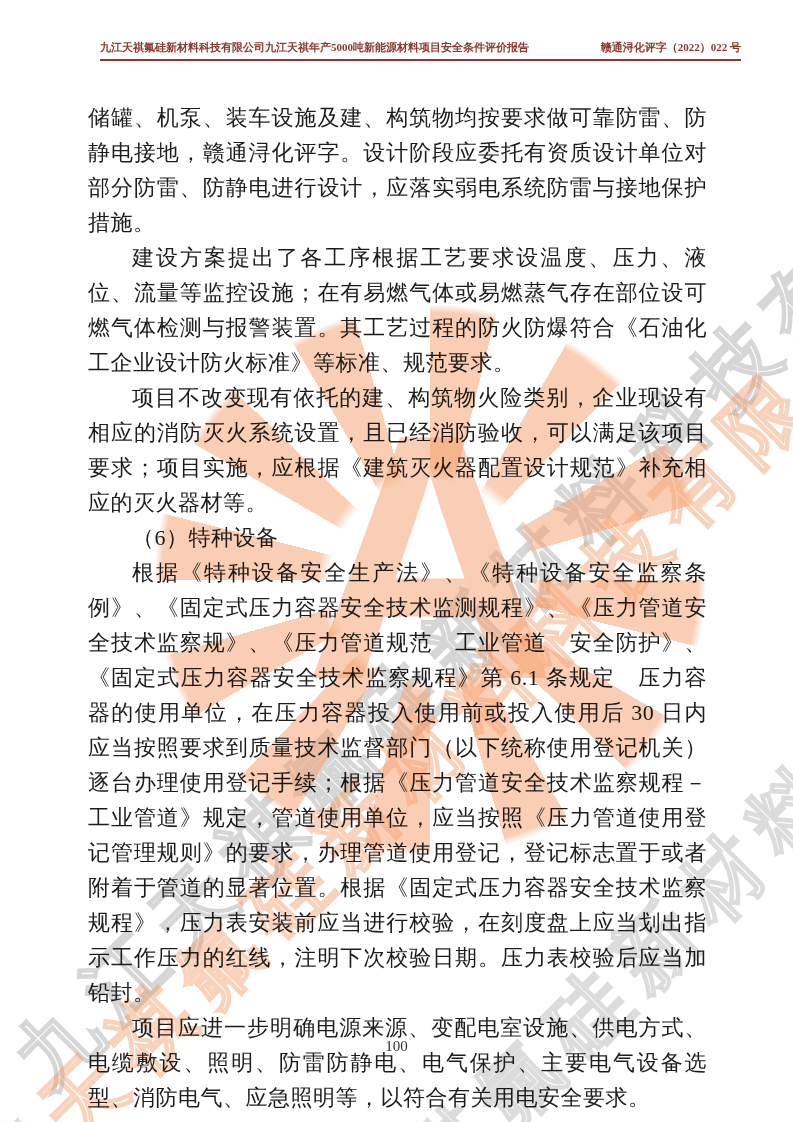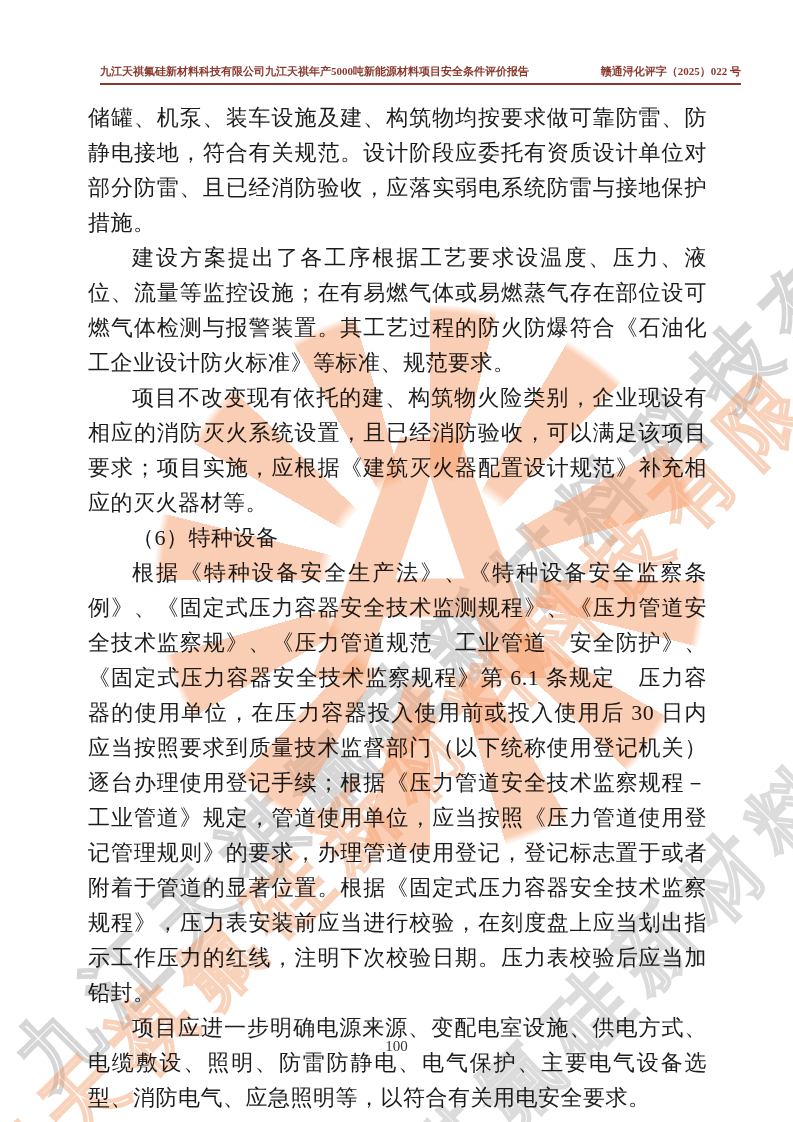--- a/index.html
+++ b/index.html
@@ -7,21 +7,21 @@
     position:relative;
     width:793px;height:1122px;
     background:#ffffff;
     overflow:hidden;
     font-family:"Liberation Serif","DejaVu Serif",serif;
     color:#1c1c1c;
   }
   
   .header{
     position:absolute;
-    left:100px;right:52px;top:64px;
+    left:100px;right:52px;top:40px;
     display:flex;
     justify-content:space-between;
     align-items:flex-end;
     font-size:11px;
     font-weight:bold;
     color:#8b3a30;
     border-bottom:2px solid #8b3a30;
     padding-bottom:4px;
     white-space:nowrap;
     z-index:2;
@@ -103,35 +103,35 @@
   .wm-strip.orange1{left:-80px;top:1210px;-webkit-text-stroke:2px rgba(240,148,96,0.42);}
   .wm-strip.gray2{left:220px;top:1330px;-webkit-text-stroke:2px rgba(128,128,128,0.28);}
 </style>
 </head>
 <body>
 
 <div class="page">
 
   <div class="header">
     <span class="title">九江天祺氟硅新材料科技有限公司九江天祺年产5000吨新能源材料项目安全条件评价报告</span>
-    <span class="doc-no">赣通浔化评字（2025）022 号</span>
+    <span class="doc-no">赣通浔化评字（2022）022 号</span>
   </div>
 
   <div class="watermark">
     <span class="wm-strip gray1">九江天祺氟硅新材料科技有限公司</span>
     <span class="wm-strip orange1">九江天祺氟硅新材料科技有限公司</span>
     <span class="wm-strip gray2">九江天祺氟硅新材料科技有限公司</span>
     <div class="wm-logo">
       <div class="wm-fan"></div>
       <div class="wm-a">A</div>
     </div>
   </div>
 
   <div class="content">
-      <p>储罐、机泵、装车设施及建、构筑物均按要求做可靠防雷、防静电接地，符合有关规范。设计阶段应委托有资质设计单位对部分防雷、且已经消防验收，应落实弱电系统防雷与接地保护措施。</p>
+      <p>储罐、机泵、装车设施及建、构筑物均按要求做可靠防雷、防静电接地，赣通浔化评字。设计阶段应委托有资质设计单位对部分防雷、防静电进行设计，应落实弱电系统防雷与接地保护措施。</p>
       <p class="indent">建设方案提出了各工序根据工艺要求设温度、压力、液位、流量等监控设施；在有易燃气体或易燃蒸气存在部位设可燃气体检测与报警装置。其工艺过程的防火防爆符合《石油化工企业设计防火标准》等标准、规范要求。</p>
       <p class="indent">项目不改变现有依托的建、构筑物火险类别，企业现设有相应的消防灭火系统设置，且已经消防验收，可以满足该项目要求；项目实施，应根据《建筑灭火器配置设计规范》补充相应的灭火器材等。</p>
       <p class="indent">（6）特种设备</p>
       <p class="indent">根据《特种设备安全生产法》、《特种设备安全监察条例》、《固定式压力容器安全技术监测规程》、《压力管道安全技术监察规》、《压力管道规范　工业管道　安全防护》、《固定式压力容器安全技术监察规程》第 6.1 条规定　压力容器的使用单位，在压力容器投入使用前或投入使用后 30 日内　应当按照要求到质量技术监督部门（以下统称使用登记机关）逐台办理使用登记手续；根据《压力管道安全技术监察规程－工业管道》规定，管道使用单位，应当按照《压力管道使用登记管理规则》的要求，办理管道使用登记，登记标志置于或者附着于管道的显著位置。根据《固定式压力容器安全技术监察规程》，压力表安装前应当进行校验，在刻度盘上应当划出指示工作压力的红线，注明下次校验日期。压力表校验后应当加铅封。</p>
       <p class="indent">项目应进一步明确电源来源、变配电室设施、供电方式、电缆敷设、照明、防雷防静电、电气保护、主要电气设备选型、消防电气、应急照明等，以符合有关用电安全要求。</p>
     </div>
 
   <div class="footer">100</div>
 
 </div>

